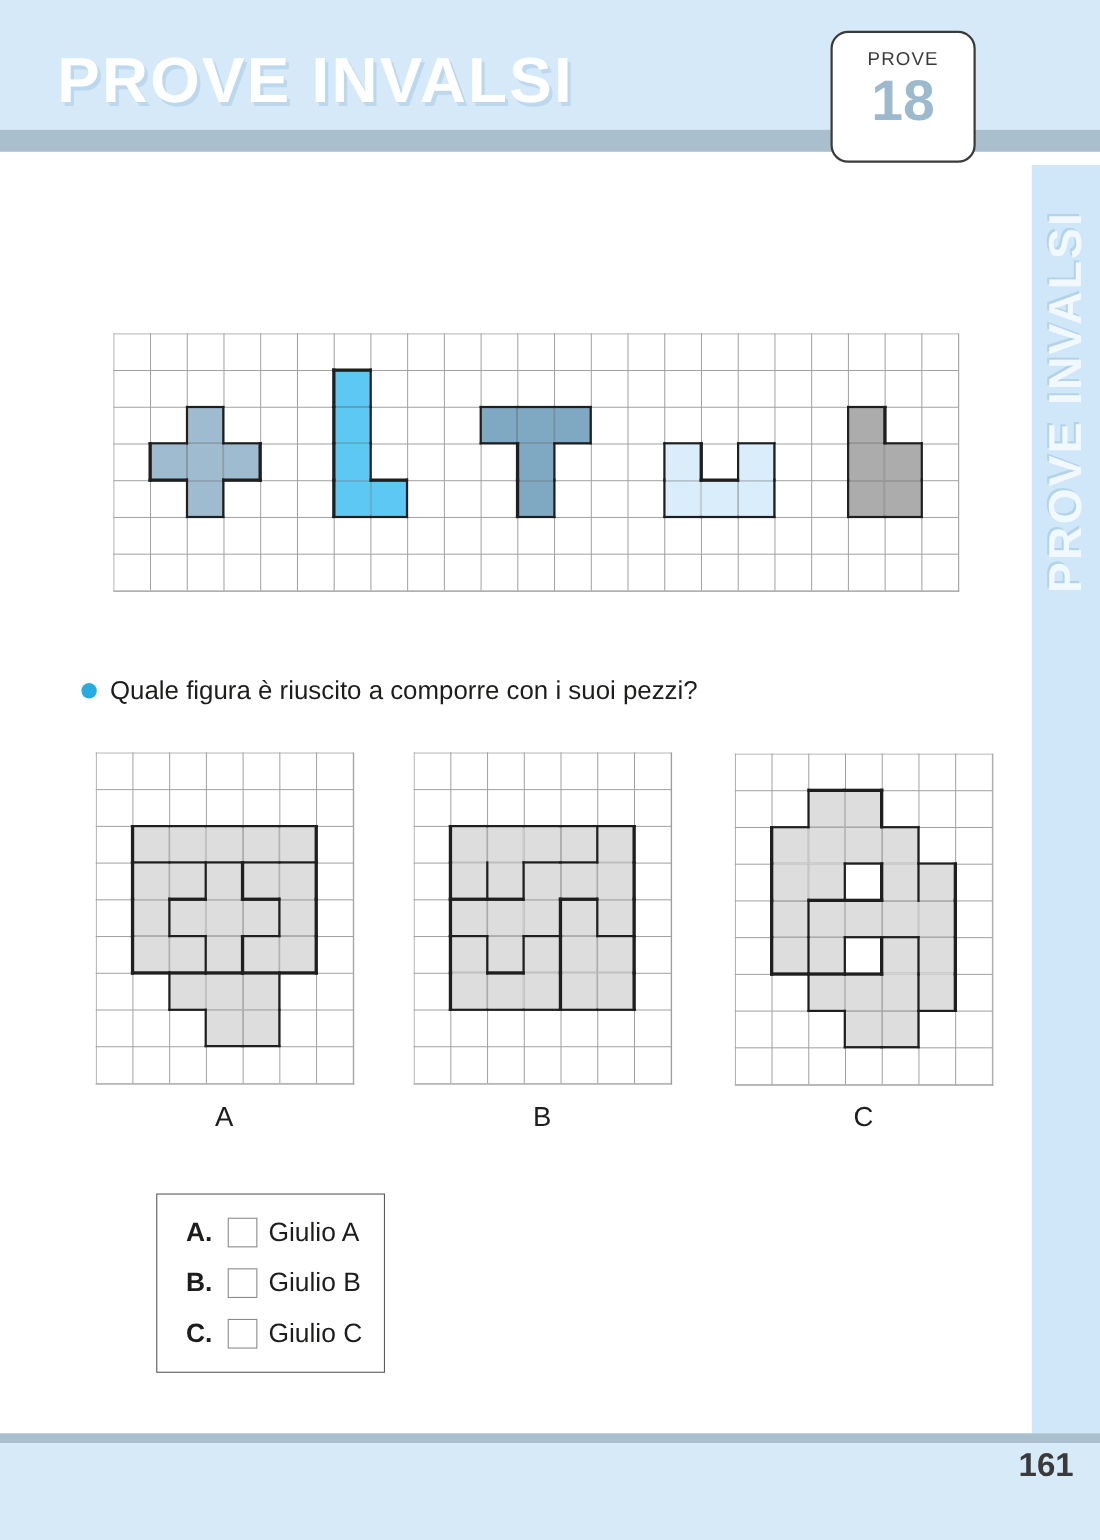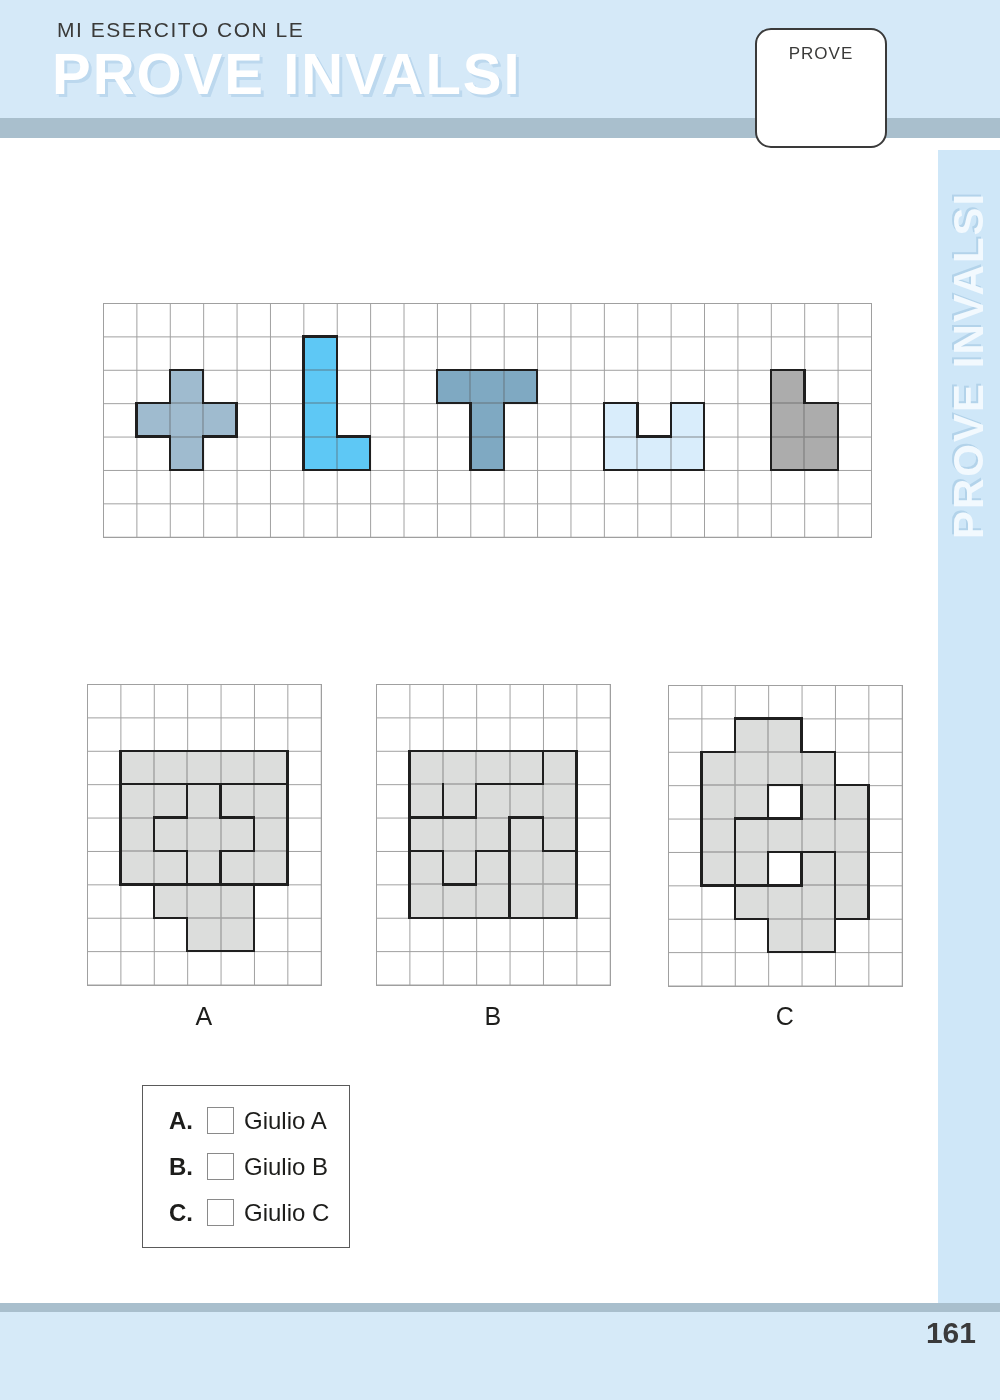--- a/index.html
+++ b/index.html
@@ -55,30 +55,34 @@
   .footer-bg{position:absolute;left:0;top:1312px;width:1000px;height:88px;background:#d6eaf8;}
   .page-number{position:absolute;right:24px;top:1316px;font-size:30px;font-weight:bold;color:#3a3a3b;}
 </style>
 </head>
 <body>
 
 <div id="page">
 
   <div class="header-bg"></div>
   <div class="header-band"></div>
-  <div class="kicker">MI ESERCITO CON LE</div>
   <div class="big-title">PROVE INVALSI</div>
   <div class="scheda-box">
     <div class="scheda-label">PROVE</div>
+    <div class="scheda-number">18</div>
   </div>
 
   <div class="side-strip"></div>
   <div class="side-text">PROVE INVALSI</div>
 
 
+  <div class="question-row">
+    <div class="bullet"></div>
+    <div class="question-text">Quale figura è riuscito a comporre con i suoi pezzi?</div>
+  </div>
 
   <div id="board-host">
       <div class="gridbg" style="left: 103px; top: 303px; width: 768.2px; height: 233.8px; background-size: 33.4px 33.4px;">
         <div class="cell" style="left: 66.8px; top: 66.8px; width: 33.4px; height: 33.4px; background: rgb(159, 187, 207);"></div>
         <div class="cell" style="left: 33.4px; top: 100.2px; width: 33.4px; height: 33.4px; background: rgb(159, 187, 207);"></div>
         <div class="cell" style="left: 66.8px; top: 100.2px; width: 33.4px; height: 33.4px; background: rgb(159, 187, 207);"></div>
         <div class="cell" style="left: 100.2px; top: 100.2px; width: 33.4px; height: 33.4px; background: rgb(159, 187, 207);"></div>
         <div class="cell" style="left: 66.8px; top: 133.6px; width: 33.4px; height: 33.4px; background: rgb(159, 187, 207);"></div>
         <div class="seg" style="left: 65.6px; top: 65.6px; width: 35.8px; height: 2.4px;"></div>
         <div class="seg" style="left: 65.6px; top: 65.6px; width: 2.4px; height: 35.8px;"></div>

